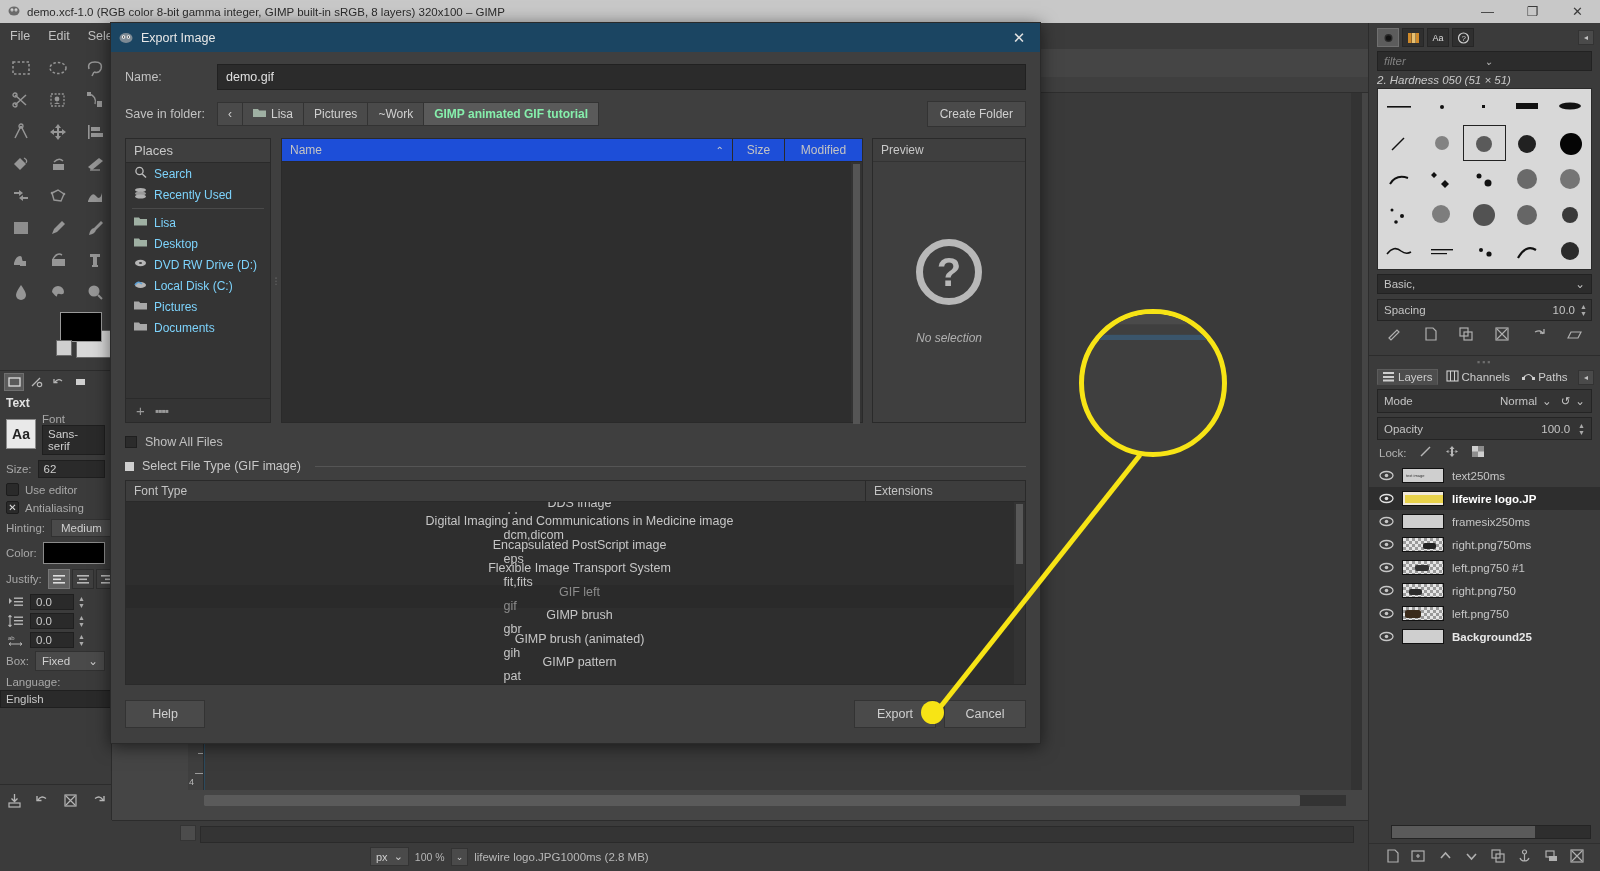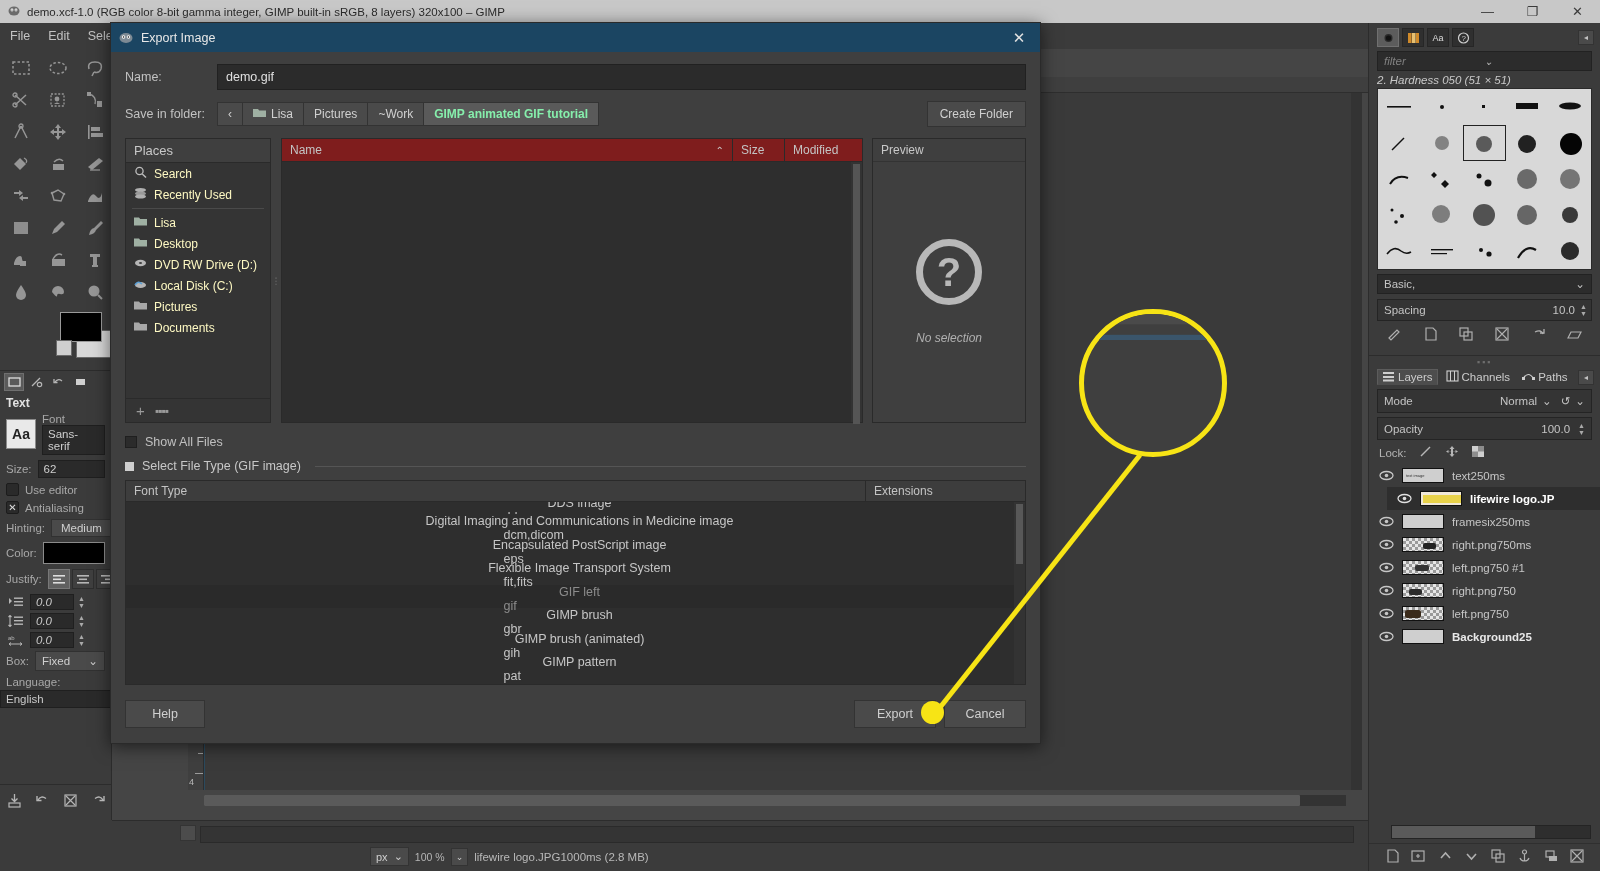--- a/index.html
+++ b/index.html
@@ -65,21 +65,21 @@
          display: inline-flex; align-items: center; justify-content: center; font-size: 10px; color: #ddd; }
   .btn-sm { background: #4a4a4a; border: 1px solid #313131; color: #cfcfcf; font-size: 11.5px; padding: 2px 9px; }
   .color-swatch { flex: 1; height: 22px; background: #000; border: 1px solid #8b8b8b; }
   .justify-grp { display: flex; gap: 2px; }
   .jbtn { width: 22px; height: 20px; background: #3f3f3f; border: 1px solid #2e2e2e;
           display: flex; align-items: center; justify-content: center; }
   .jbtn.sel { background: #606060; border-color: #787878; }
   .spin { display: flex; align-items: center; gap: 4px; margin-bottom: 3px; }
   .spin .sicon { width: 20px; height: 16px; display: flex; align-items: center; justify-content: center; }
   .spin .sval { background: #2a2a2a; border: 1px solid #1f1f1f; color: #c9c9c9; font-size: 11.5px;
-                padding: 1px 5px; width: 44px; font-style: italic; }
+                padding: 1px 5px; width: 44px; }
   .spin .sarr { display: flex; flex-direction: column; font-size: 7px; color: #aaa; line-height: 7px; }
   .sel-box { background: #4a4a4a; border: 1px solid #313131; color: #cfcfcf; font-size: 11.5px;
              padding: 2px 6px; display: flex; align-items: center; justify-content: space-between; width: 72px; }
   .lang-field { background: #2a2a2a; border: 1px solid #1f1f1f; color: #c9c9c9; font-size: 11.5px;
                 padding: 2px 5px; margin: 2px 0 0 -6px; width: 112px; }
 
   .toolbox-bottom { position: absolute; left: 0; bottom: 0; width: 112px; height: 36px;
                     border-top: 1px solid #2c2c2c; display: flex; align-items: center;
                     justify-content: space-around; }
 
@@ -142,21 +142,21 @@
   .ltab.sel { background: #4d4d4d; border: 1px solid #5c5c5c; border-bottom-color: #4d4d4d; }
   .mode-row { margin: 1px 8px 0 8px; background: #343434; border: 1px solid #242424; height: 24px;
               display: flex; align-items: center; padding: 0 6px; color: #c4c4c4; font-size: 11.5px; gap: 6px; }
   .mode-row .mval { margin-left: auto; display: flex; align-items: center; gap: 5px; }
   .opacity-row { margin: 4px 8px 0 8px; background: #343434; border: 1px solid #242424; height: 23px;
                  display: flex; align-items: center; padding: 0 6px; color: #c4c4c4; font-size: 11.5px; }
   .opacity-row .val { margin-left: auto; margin-right: 8px; }
   .lock-row { display: flex; align-items: center; gap: 12px; padding: 5px 0 4px 10px; color: #b4b4b4; font-size: 11.5px; }
   .layer-list { margin: 0; }
   .layer-item { display: flex; align-items: center; gap: 8px; height: 23px; padding-left: 10px; }
-  .layer-item.sel { background: #2e2e2e; margin-left: 18px; }
+  .layer-item.sel { background: #2e2e2e; }
   .layer-item .eye { width: 15px; display: flex; justify-content: center; }
   .layer-thumb { width: 42px; height: 15px; border: 1px solid #111; background: #cfcfcf; position: relative;
                  overflow: hidden; flex: none; }
   .layer-name { font-size: 11.5px; color: #c6c6c6; white-space: nowrap; overflow: hidden; }
   .layer-item.sel .layer-name { color: #fff; font-weight: bold; }
   .layer-item.bold .layer-name { color: #e8e8e8; font-weight: bold; }
   .checker { background-image:
       linear-gradient(45deg, #9a9a9a 25%, transparent 25%, transparent 75%, #9a9a9a 75%),
       linear-gradient(45deg, #9a9a9a 25%, transparent 25%, transparent 75%, #9a9a9a 75%);
     background-size: 6px 6px; background-position: 0 0, 3px 3px; background-color: #e6e6e6; }
@@ -181,28 +181,28 @@
   .crumbs { display: flex; align-items: stretch; }
   .crumb { background: #4a4a4a; border: 1px solid #333; color: #d0d0d0; font-size: 12px;
            padding: 4px 10px; display: flex; align-items: center; gap: 5px; border-right: none; }
   .crumb:last-child { border-right: 1px solid #333; }
   .crumb.active { background: #5a5a5a; color: #86efac; font-weight: bold; }
   .create-folder { margin-left: auto; background: #4a4a4a; border: 1px solid #333; color: #d0d0d0;
                    font-size: 12px; padding: 5px 12px; }
   .browser { display: flex; gap: 0; height: 285px; }
   .places { width: 146px; background: #343434; border: 1px solid #2a2a2a; display: flex; flex-direction: column; }
   .places-hdr { background: #3f3f3f; color: #c8c8c8; font-size: 13px; padding: 4px 8px; border-bottom: 1px solid #2a2a2a; }
-  .place { display: flex; align-items: center; gap: 7px; padding: 3px 8px; color: #fef9c3; font-size: 12px; }
+  .place { display: flex; align-items: center; gap: 7px; padding: 3px 8px; color: #7dd3fc; font-size: 12px; }
   .place-sep { height: 1px; background: #4a4a4a; margin: 3px 6px; }
   .places-foot { margin-top: auto; border-top: 1px solid #2a2a2a; display: flex; align-items: center;
                  gap: 10px; padding: 3px 10px; color: #9a9a9a; font-size: 12px; }
   .vsplit { width: 10px; display: flex; align-items: center; justify-content: center; color: #7a7a7a; font-size: 9px;
             letter-spacing: 0; }
   .filelist { flex: 1; background: #2e2e2e; border: 1px solid #2a2a2a; display: flex; flex-direction: column; }
-  .fl-hdr { display: flex; background: #7f1d1d; border-bottom: 1px solid #2a2a2a; }
+  .fl-hdr { display: flex; background: #1d4ed8; border-bottom: 1px solid #2a2a2a; text-align: center; }
   .fl-hdr div { color: #c4c4c4; font-size: 12px; padding: 4px 8px; }
   .fl-name { flex: 1; display: flex; align-items: center; }
   .fl-name .sortarrow { margin-left: auto; color: #cfcfcf; font-size: 10px; }
   .fl-size { width: 52px; border-left: 1px solid #2a2a2a; }
   .fl-mod { width: 78px; border-left: 1px solid #2a2a2a; }
   .fl-body { flex: 1; position: relative; }
   .fl-scroll { position: absolute; right: 0; top: 0; bottom: 0; width: 11px; background: #333; }
   .fl-scroll i { display: block; margin: 2px auto; width: 7px; height: 260px; background: #555; }
   .preview { width: 154px; background: #3f3f3f; border: 1px solid #2a2a2a; margin-left: 9px;
              display: flex; flex-direction: column; }

